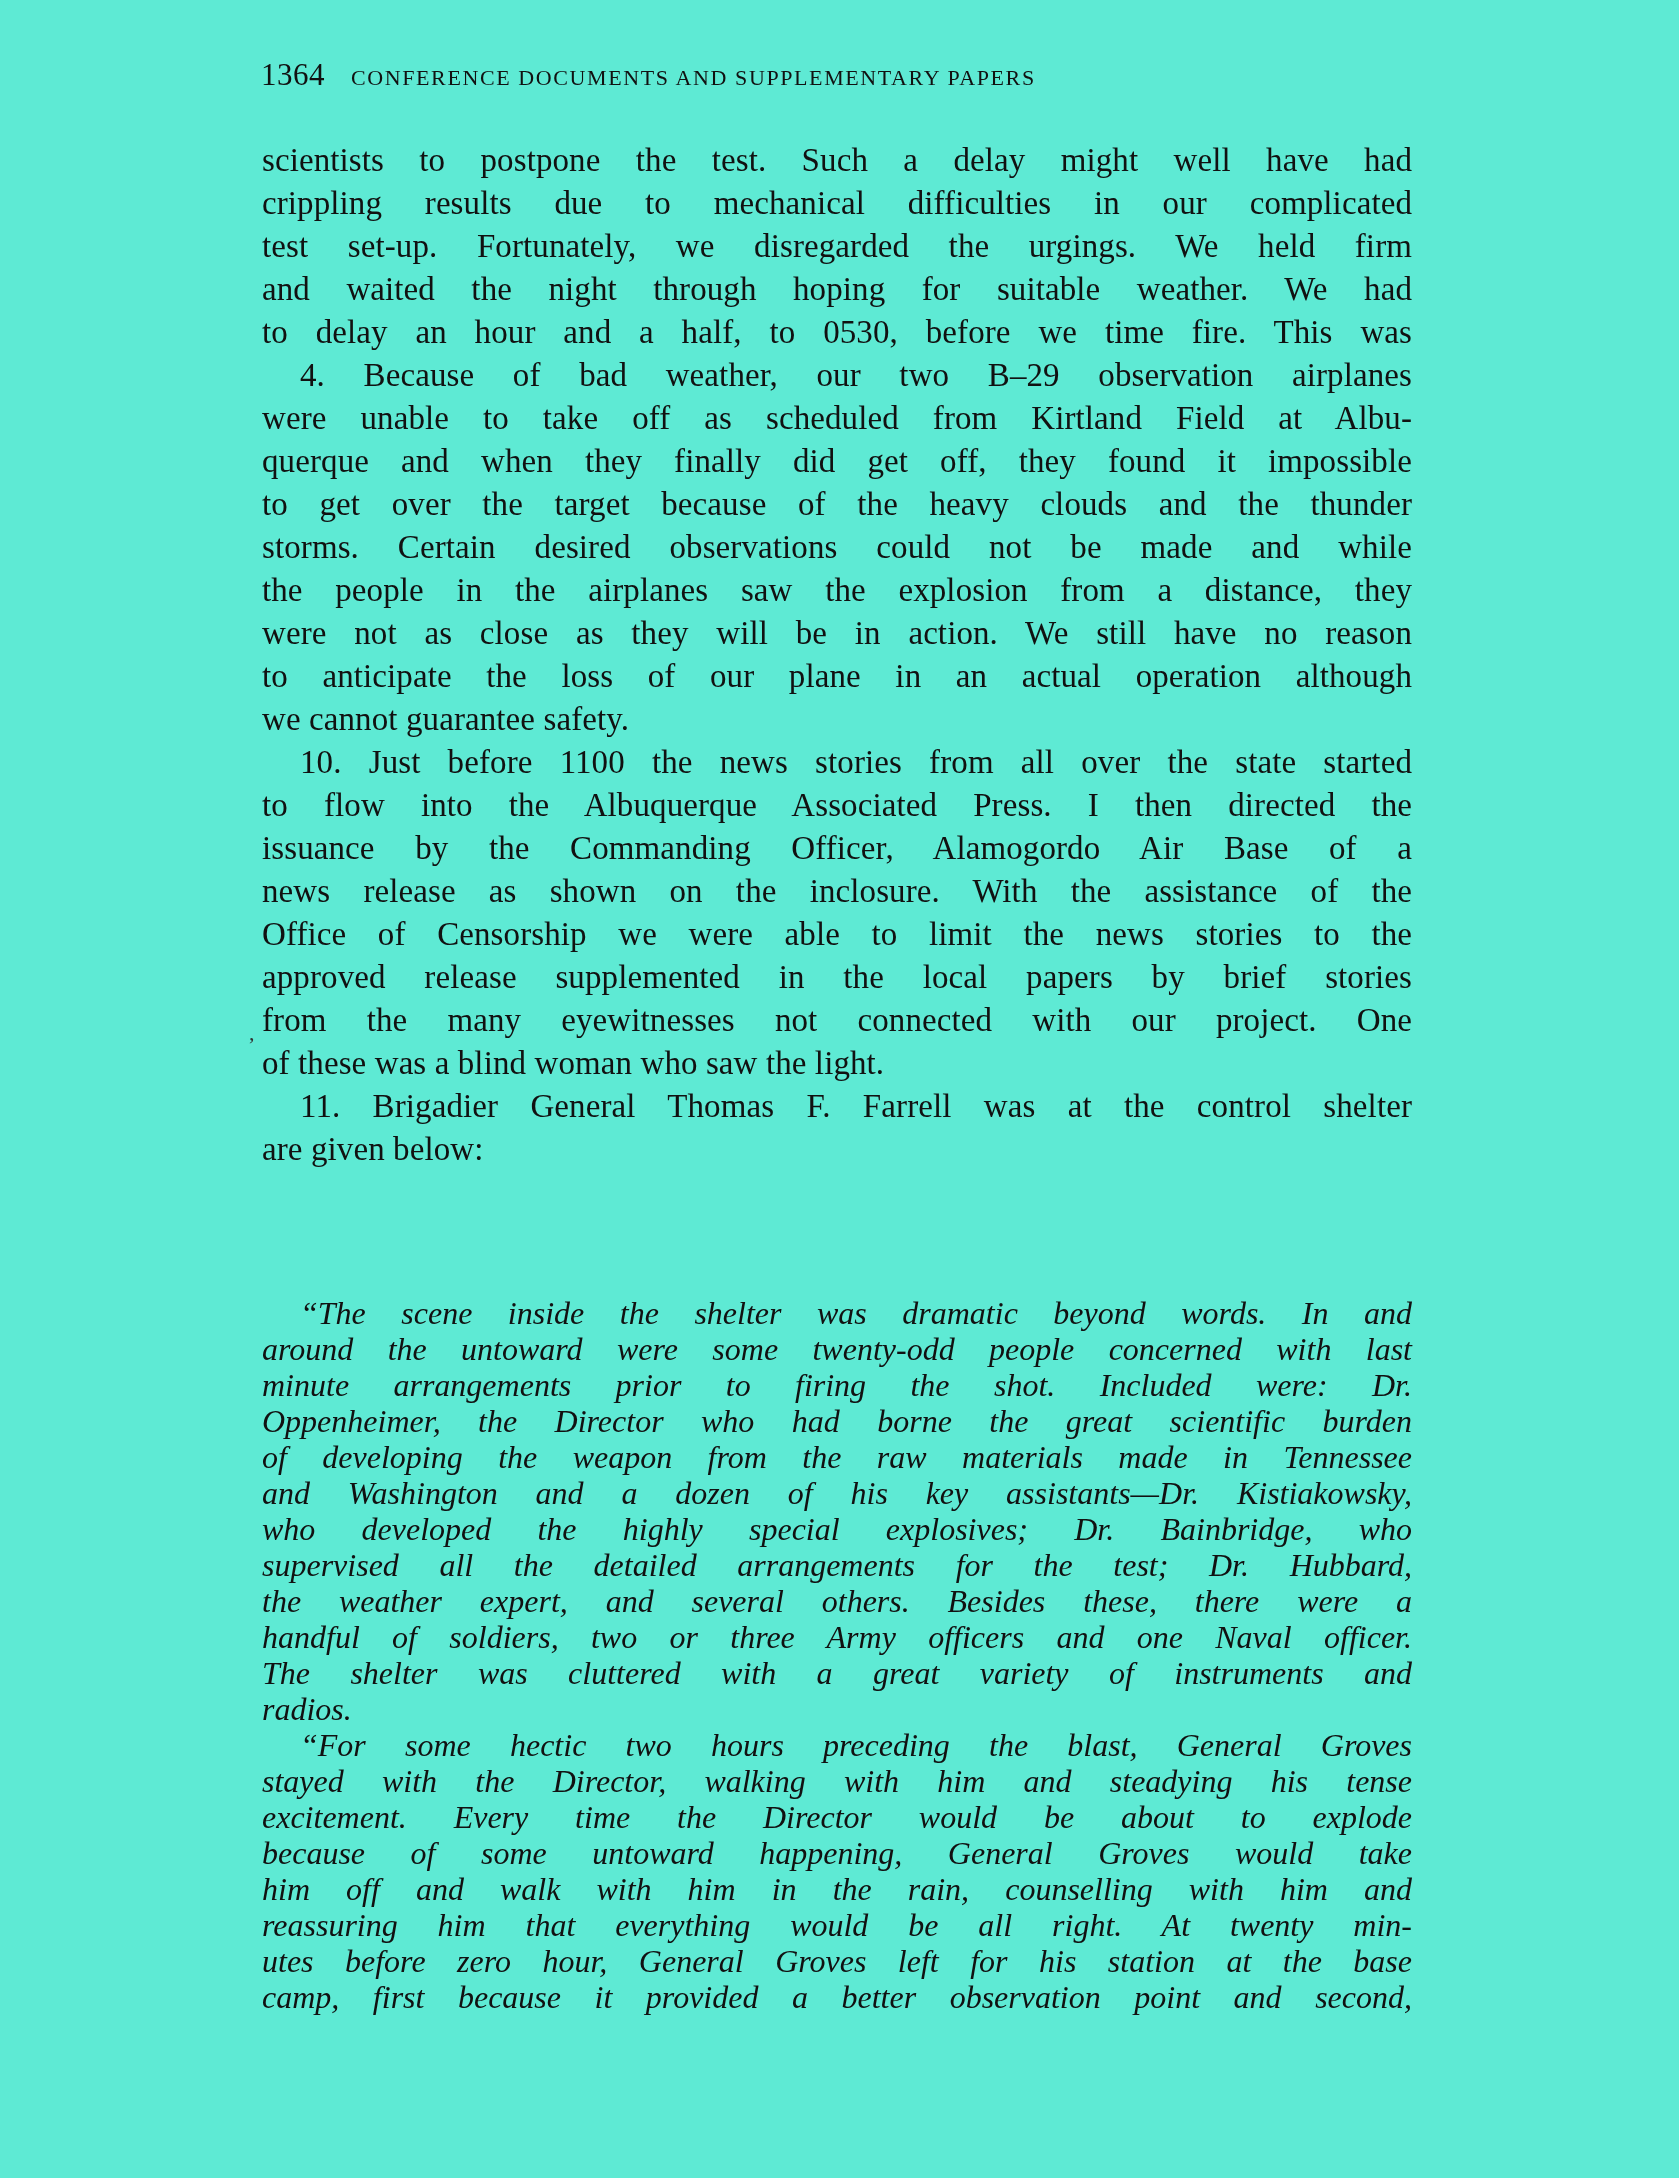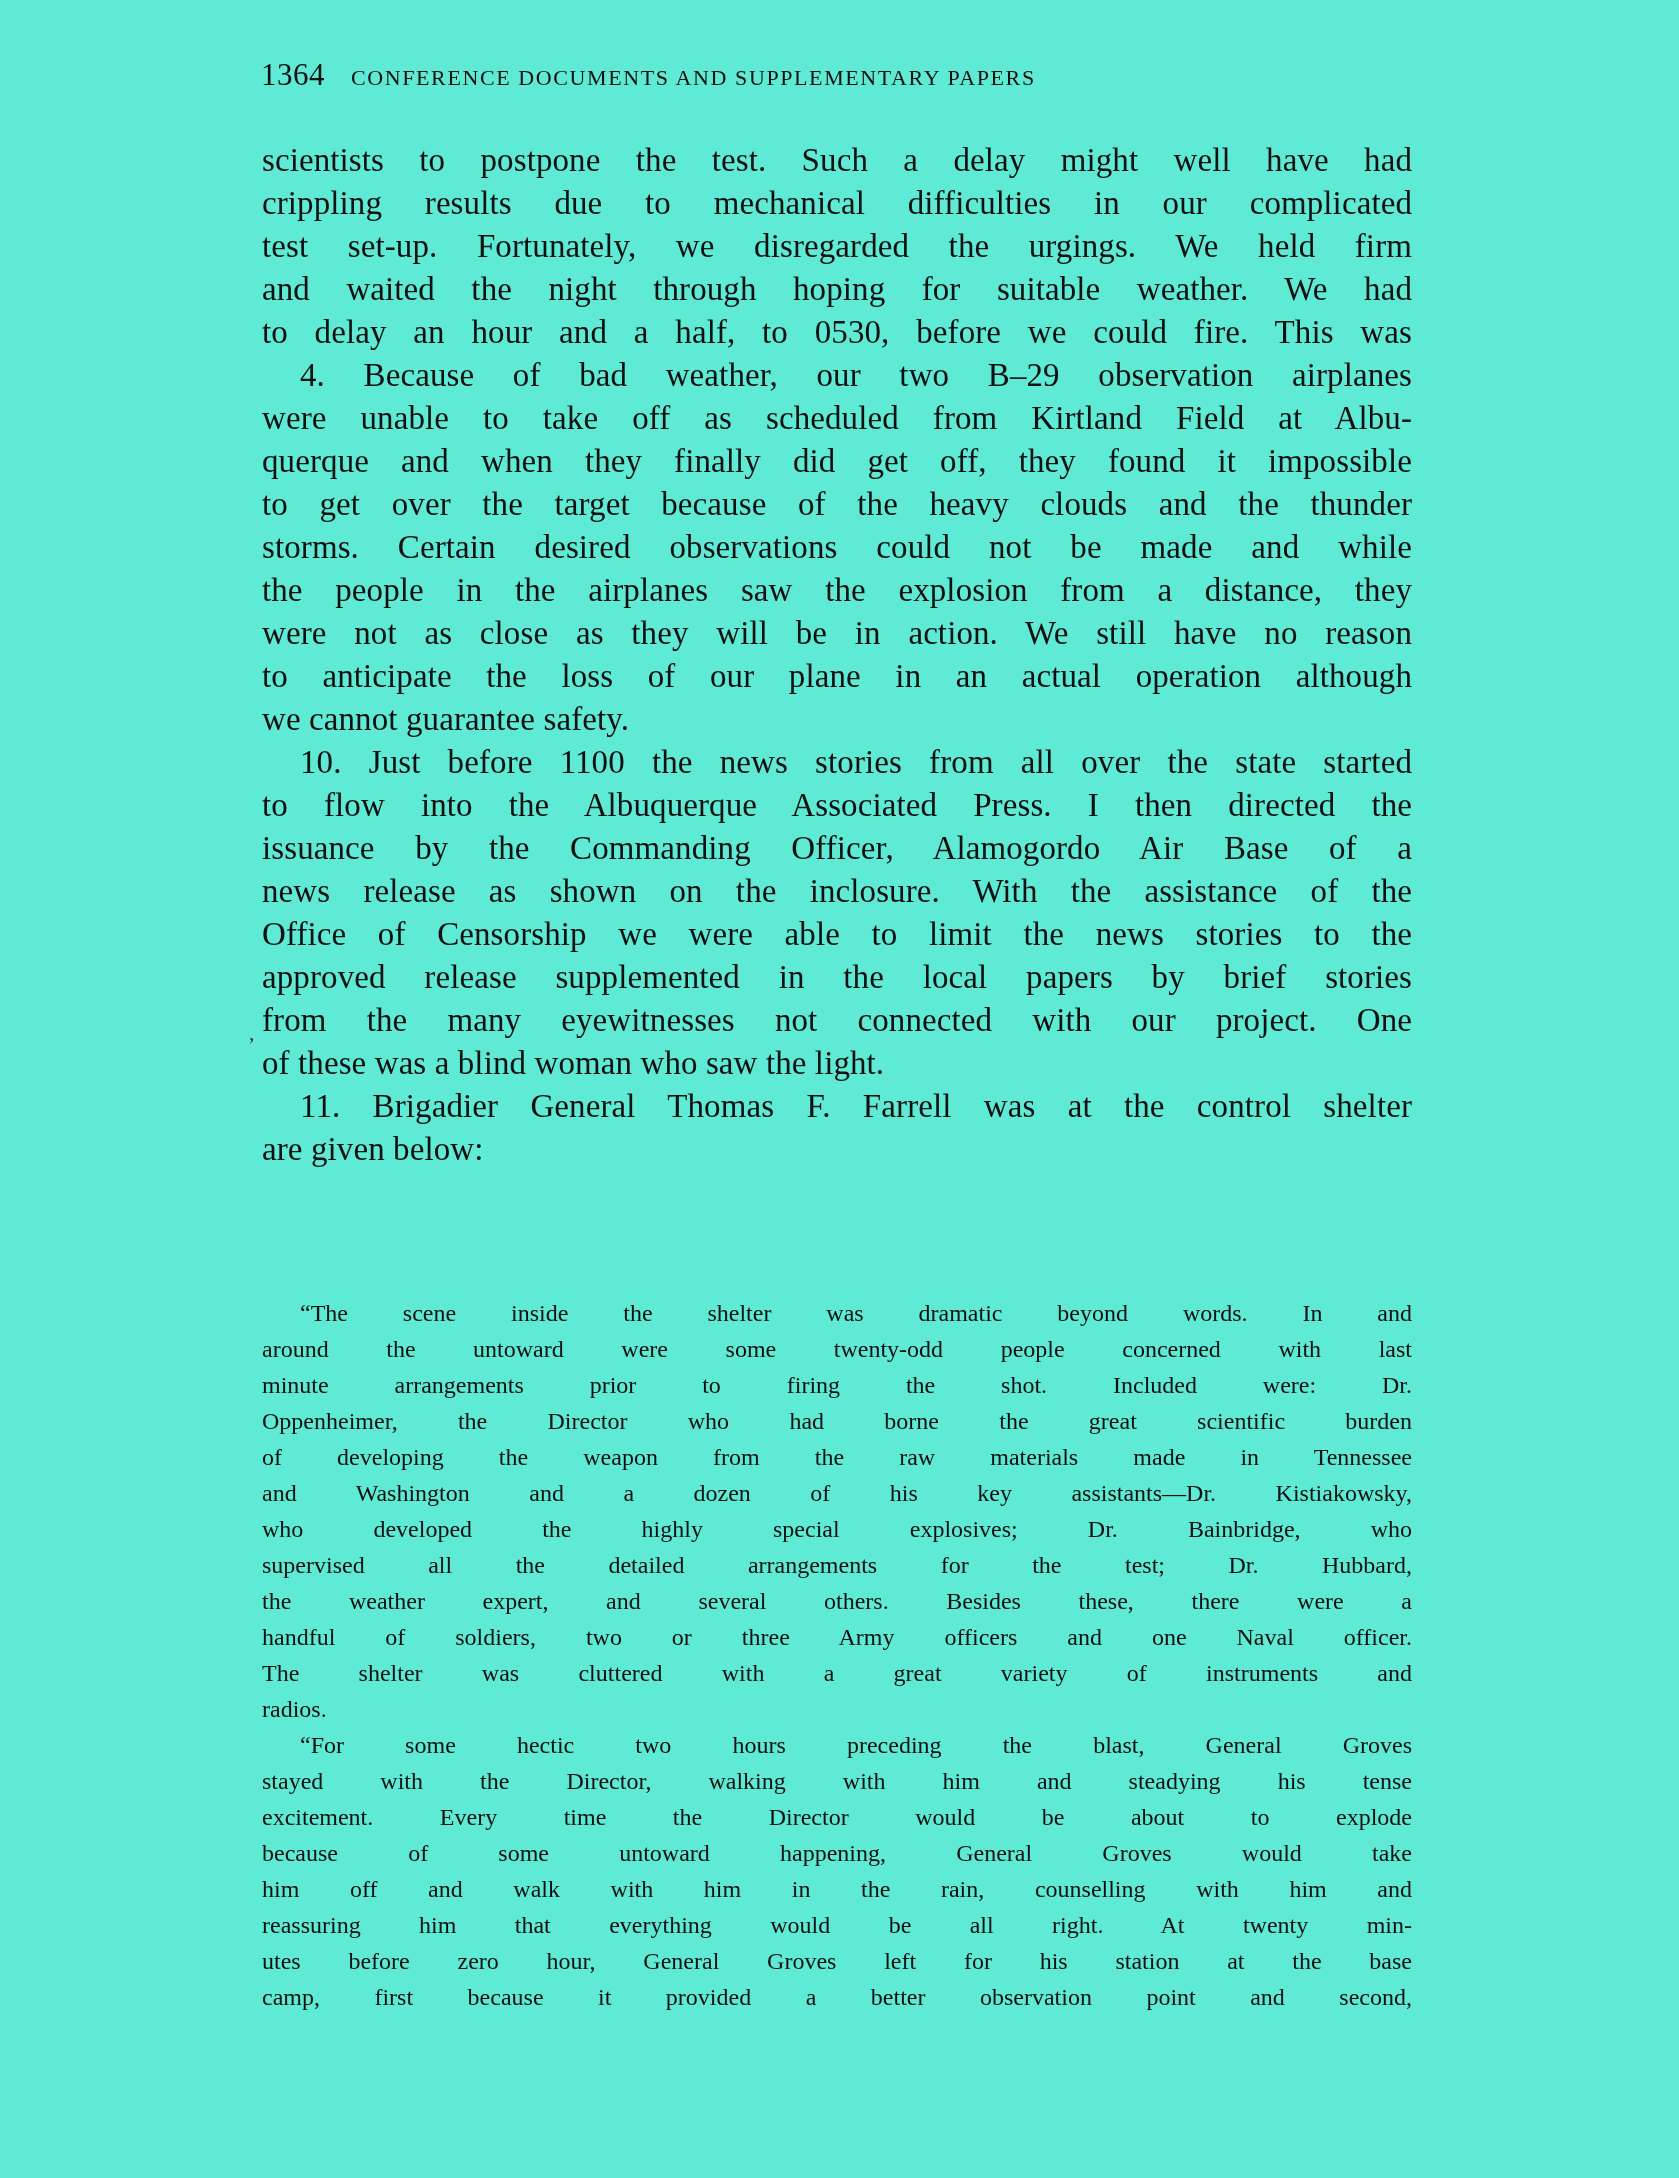--- a/index.html
+++ b/index.html
@@ -8,41 +8,41 @@
   .running-head { position: absolute; left: 261px; top: 57px; width: 1158px; height: 34px; white-space: nowrap; }
   .folio { font-size: 31px; letter-spacing: 0.5px; vertical-align: baseline; }
   .head-title { font-size: 22px; letter-spacing: 1.6px; margin-left: 22px; font-variant: small-caps; text-transform: uppercase; }
   .column { position: absolute; left: 262px; width: 1150px; }
   .body-col { top: 139px; }
   .line { display: block; white-space: nowrap; text-align: justify; text-align-last: justify; overflow: visible; }
   .line.last { text-align-last: left; }
   .body-text .line { font-size: 33px; line-height: 43px; height: 43px; letter-spacing: 0.1px; }
   .indent { padding-left: 38px; }
   .quote-col { top: 1295px; }
-  .quote-text .line { font-size: 24px; line-height: 36px; height: 36px; }
+  .quote-text .line { font-size: 32px; line-height: 36px; height: 36px; font-style: italic; }
   .quote-text .indent { padding-left: 38px; }
   .stray-mark { position: absolute; left: 249px; top: 1020px; font-size: 22px; color: #333; }
 </style>
 </head>
 <body>
 
 <div class="page">
 
   <div class="running-head">
     <span class="folio">1364</span>
     <span class="head-title">Conference Documents and Supplementary Papers</span>
   </div>
 
   <div class="column body-col body-text" id="body-col">
       <div class="paragraph">
         <span class="line">scientists to postpone the test.  Such a delay might well have had</span>
         <span class="line">crippling results due to mechanical difficulties in our complicated</span>
         <span class="line">test set-up.  Fortunately, we disregarded the urgings.  We held firm</span>
         <span class="line">and waited the night through hoping for suitable weather.  We had</span>
-        <span class="line">to delay an hour and a half, to 0530, before we could fire.  This was</span>
+        <span class="line">to delay an hour and a half, to 0530, before we time fire.  This was</span>
       </div>
       <div class="paragraph">
         <span class="line indent">4. Because of bad weather, our two B–29 observation airplanes</span>
         <span class="line">were unable to take off as scheduled from Kirtland Field at Albu-</span>
         <span class="line">querque and when they finally did get off, they found it impossible</span>
         <span class="line">to get over the target because of the heavy clouds and the thunder</span>
         <span class="line">storms.  Certain desired observations could not be made and while</span>
         <span class="line">the people in the airplanes saw the explosion from a distance, they</span>
         <span class="line">were not as close as they will be in action.  We still have no reason</span>
         <span class="line">to anticipate the loss of our plane in an actual operation although</span>

